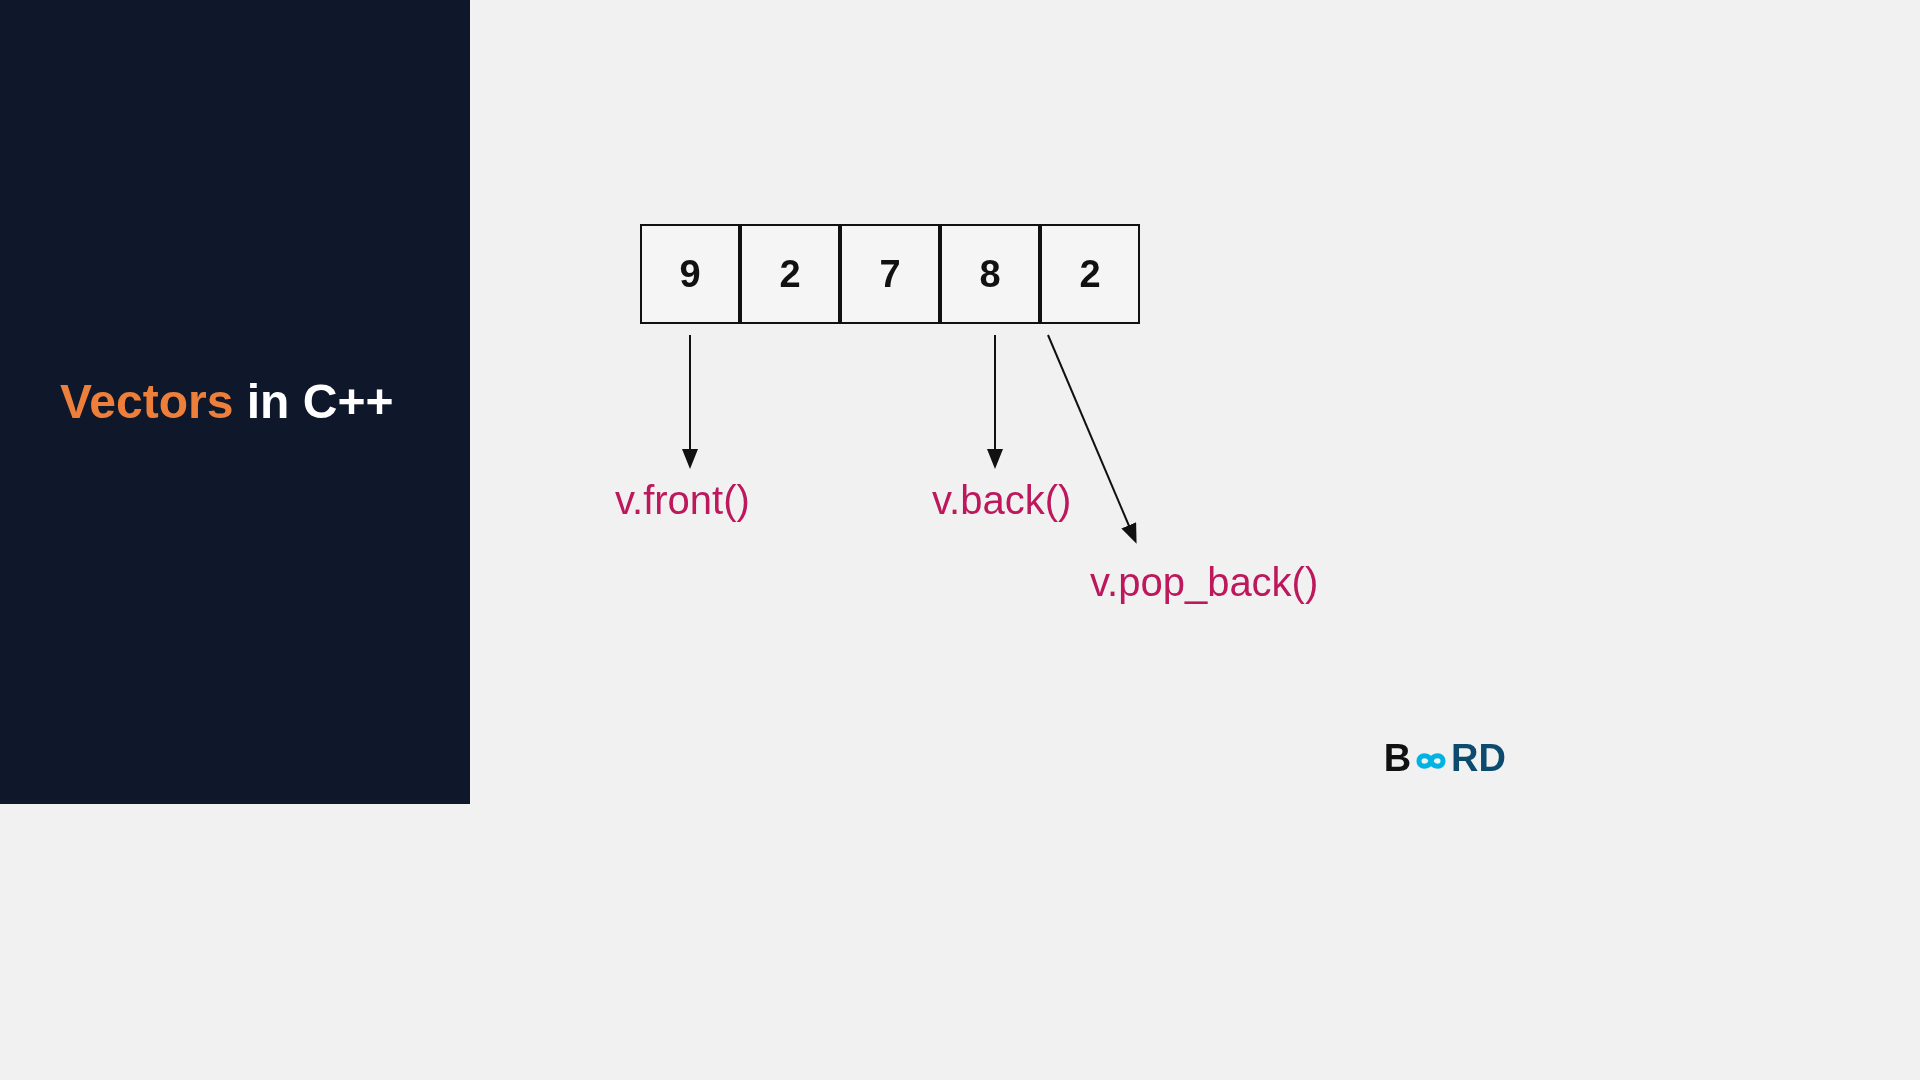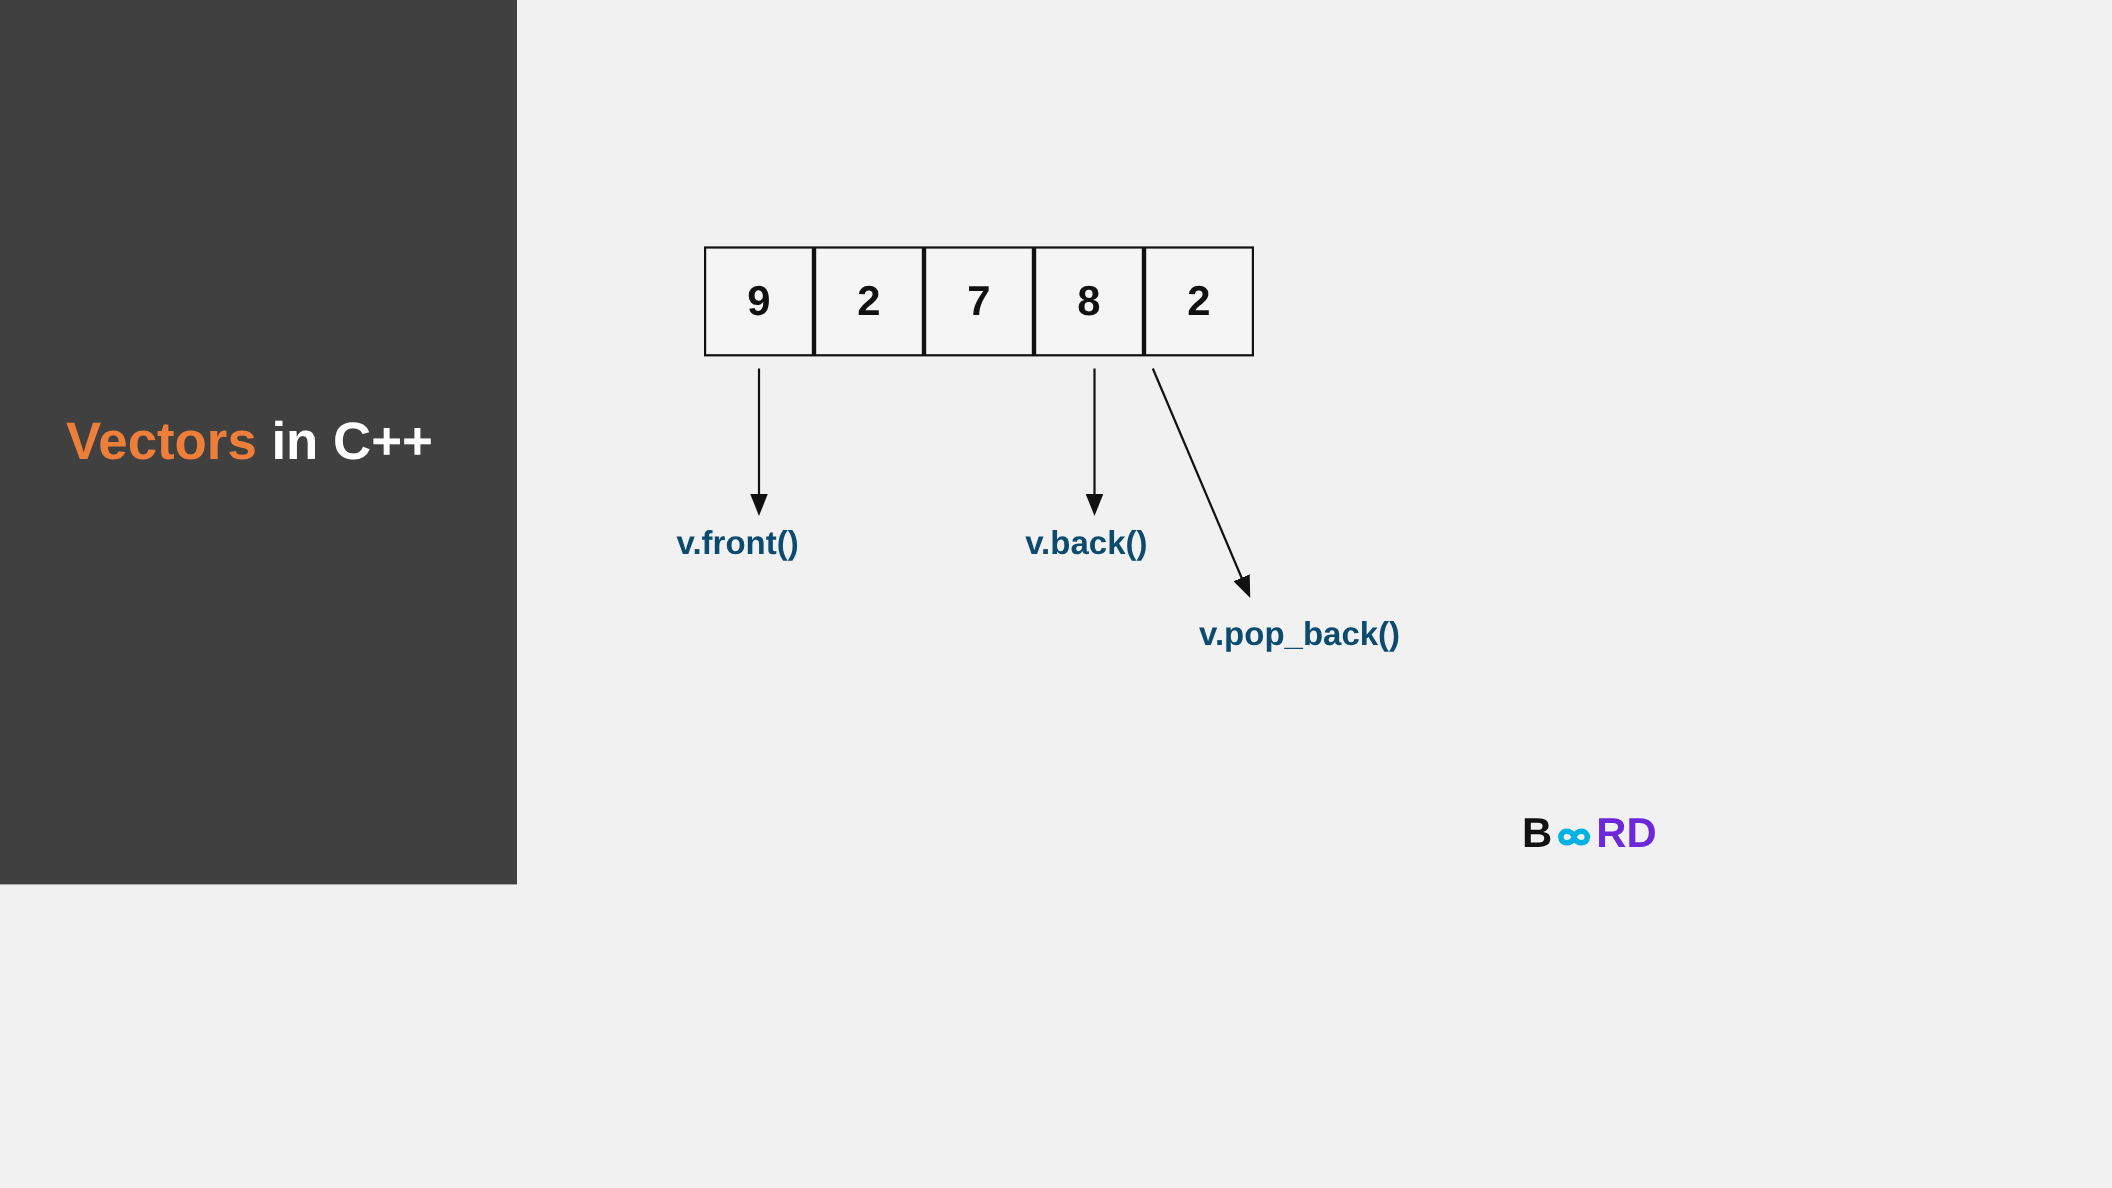--- a/index.html
+++ b/index.html
@@ -10,21 +10,21 @@
     width: 1536px;
     height: 804px;
     position: relative;
     overflow: hidden;
   }
   .left-panel {
     position: absolute;
     left: 0; top: 0;
     width: 470px;
     height: 804px;
-    background: #404040;
+    background: #0f172a;
     display: flex;
     align-items: center;
     padding-left: 60px;
     padding-right: 30px;
   }
   .title {
     font-size: 48px;
     font-weight: 800;
     color: #ffffff;
     line-height: 1.1;
@@ -63,23 +63,23 @@
   }
   svg.arrows {
     position: absolute;
     top: 0; left: 0;
     width: 1066px;
     height: 804px;
     pointer-events: none;
   }
   .label {
     position: absolute;
-    font-size: 30px;
-    color: #0c4a6e;
-    font-weight: 700;
+    font-size: 40px;
+    color: #be185d;
+    font-weight: 400;
     font-family: "Segoe UI", Arial, sans-serif;
   }
   .label-front { top: 478px; left: 145px; }
   .label-back  { top: 478px; left: 462px; }
   .label-popback { top: 560px; left: 620px; }
   .logo {
     position: absolute;
     right: 30px;
     bottom: 24px;
     font-size: 38px;
@@ -91,21 +91,21 @@
     align-items: center;
   }
   .logo .b1 { color: #111; }
   .logo .infinity {
     display: inline-block;
     width: 44px; height: 26px;
     position: relative;
     margin: 0 -2px 0 -2px;
     top: 2px;
   }
-  .logo .rd { color: #6d28d9; }
+  .logo .rd { color: #0c4a6e; }
   .logo svg { display: block; }
 </style>
 </head>
 <body>
 
 <div class="left-panel">
   <h1 class="title">
     <span class="accent">Vectors</span><span> in C++</span>
   </h1>
 </div>

